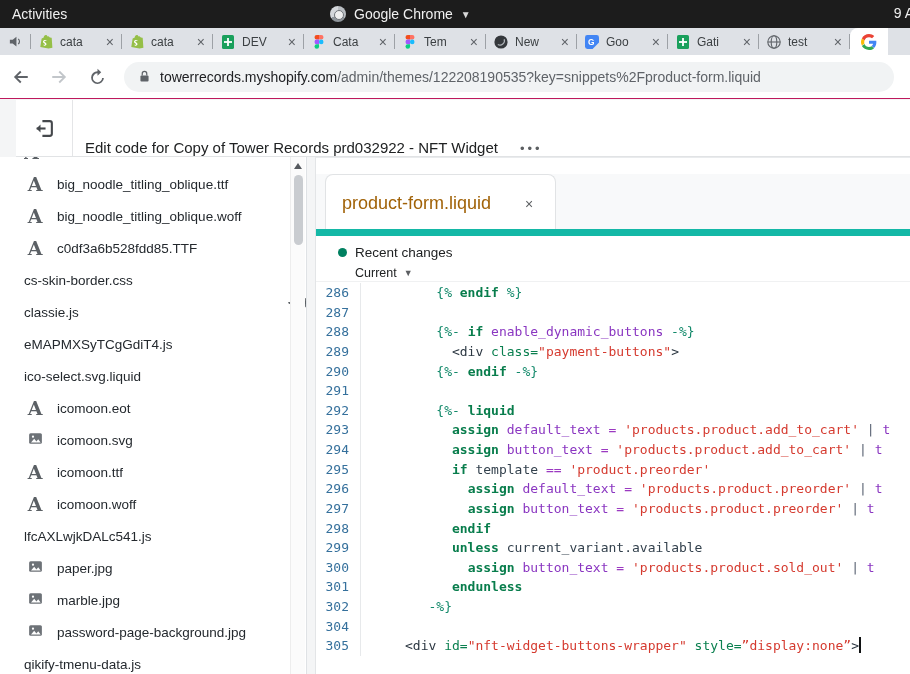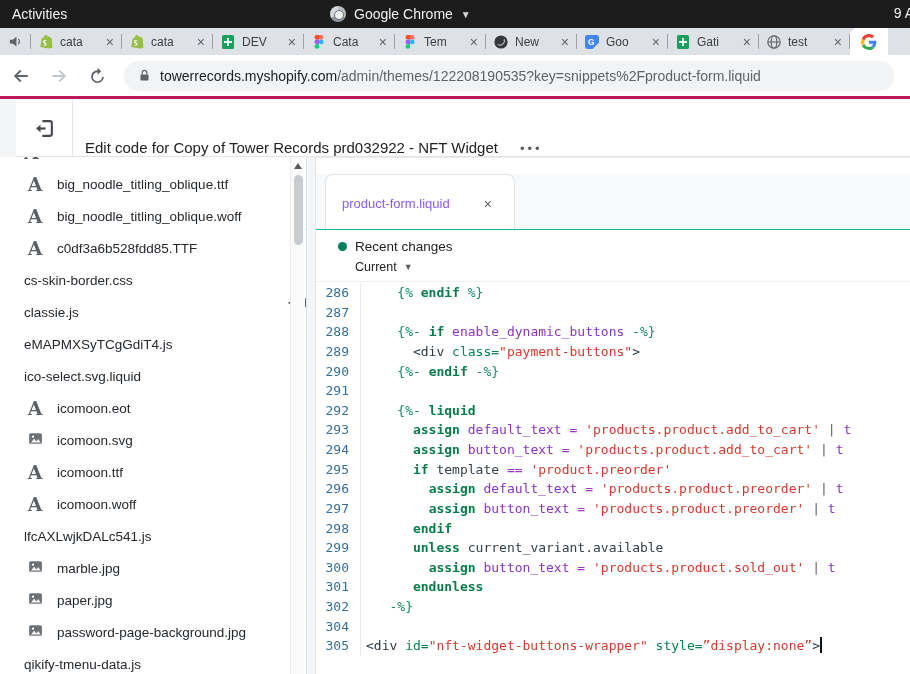--- a/index.html
+++ b/index.html
@@ -32,21 +32,21 @@
           padding:0 7px; overflow:hidden; }
   .ctab .fav { flex:0 0 16px; width:16px; height:16px; }
   .ctab .ttl { flex:1 1 auto; font-size:12px; color:#3c4043; white-space:nowrap;
                overflow:hidden; }
   .ctab .cls { flex:0 0 auto; font-size:14px; color:#5f6368; line-height:1; }
   .ctab.active { background:#ffffff; border-radius:8px 0 0 0; width:38px;
                  justify-content:center; }
 
   
   .toolbar { position:absolute; left:0; top:55px; width:910px; height:44px;
-             background:#ffffff; border-bottom:3px solid #be185d;
+             background:#ffffff; border-bottom:1px solid #be185d;
              display:flex; align-items:center; }
   .nav-ic { width:34px; height:34px; display:flex; align-items:center;
             justify-content:center; margin-left:4px; }
   .omnibox { margin-left:10px; width:770px; height:30px; background:#f1f3f4;
              border-radius:15px; display:flex; align-items:center; padding:0 14px;
              gap:9px; }
   .url { font-size:14px; white-space:nowrap; overflow:hidden; }
   .url .dom { color:#202124; }
   .url .path { color:#5f6368; }
 
@@ -81,42 +81,42 @@
 
   
   .editor { position:absolute; left:315px; top:157px; width:595px; height:517px;
             background:#ffffff; border-left:1px solid #e3e5e7;
             border-top:1px solid #e9ebed; }
   .tabbar { position:absolute; left:0; top:16px; width:595px; height:61px;
             background:#f8f9fa; border-bottom:1px solid #e4e6e8; }
   .etab { position:absolute; left:9px; top:0; height:58px; background:#ffffff;
           border:1px solid #e1e3e5; border-bottom:none; border-radius:8px 8px 0 0;
           display:flex; align-items:center; padding:0 22px 0 16px; gap:34px; }
-  .etab-lbl { font-size:13px; color:#8b5cf6; }
+  .etab-lbl { font-size:18px; color:#a16207; }
   .etab-x { font-size:14px; color:#5c5f62; }
   .etab-underline { position:absolute; left:9px; top:58px; height:3px;
                     background:#008060; }
   .recent { position:absolute; left:0; top:71px; width:595px; height:53px;
-            background:#ffffff; border-top:1px solid #14b8a6;
+            background:#ffffff; border-top:7px solid #14b8a6;
             border-bottom:1px solid #f0f1f2; padding:9px 0 0 22px; }
   .recent-row { display:flex; align-items:center; gap:8px; }
   .recent-dot { width:9px; height:9px; border-radius:50%; background:#008060; }
   .recent-lbl { font-size:13.5px; color:#202223; }
   .version-row { margin:6px 0 0 17px; display:flex; align-items:center; gap:7px; }
   .version-lbl { font-size:12.5px; color:#202223; }
   .version-caret { font-size:9px; color:#5c5f62; }
 
   
   .code { position:absolute; left:0; top:125px; width:595px; height:392px;
           overflow:hidden; font-family:"DejaVu Sans Mono", monospace;
           font-size:13px; line-height:19.63px; }
   .cl { display:flex; height:19.63px; }
   .ln { flex:0 0 45px; text-align:right; padding-right:11px; color:#35709c;
         border-right:1px solid #e7e9eb; background:#ffffff; }
-  .lt { padding-left:5px; white-space:pre; }
+  .lt { padding-left:5px; white-space:pre;margin-left:39px; }
   .tk-pl { color:#333e48; }
   .tk-k  { color:#087d4c; font-weight:bold; }
   .tk-d  { color:#12896a; }
   .tk-v  { color:#8a36c1; }
   .tk-o  { color:#9b3ac1; }
   .tk-s  { color:#d53a2f; }
   .tk-i  { color:#33414d; }
   .tk-t  { color:#2b3641; }
   .tk-a  { color:#0b8050; }
   .tk-pi { color:#5a6373; }
@@ -342,29 +342,29 @@
         <div class="f-item">
           <span class="f-ic code">{/}</span>
           <span class="f-name">lfcAXLwjkDALc541.js</span>
         </div>
         <div class="f-item">
           <span class="f-ic image"><svg width="15" height="15" viewBox="0 0 16 16">
               <rect x="1.2" y="2.3" width="13.6" height="11.4" rx="1.6" fill="#6d7277"></rect>
               <circle cx="5.3" cy="6" r="1.2" fill="#fff"></circle>
               <path d="M3.2 12.3l3.4-4 2.4 2.9 1.9-2.3 2.6 3.4z" fill="#fff"></path>
             </svg></span>
-          <span class="f-name">marble.jpg</span>
+          <span class="f-name">paper.jpg</span>
         </div>
         <div class="f-item">
           <span class="f-ic image"><svg width="15" height="15" viewBox="0 0 16 16">
               <rect x="1.2" y="2.3" width="13.6" height="11.4" rx="1.6" fill="#6d7277"></rect>
               <circle cx="5.3" cy="6" r="1.2" fill="#fff"></circle>
               <path d="M3.2 12.3l3.4-4 2.4 2.9 1.9-2.3 2.6 3.4z" fill="#fff"></path>
             </svg></span>
-          <span class="f-name">paper.jpg</span>
+          <span class="f-name">marble.jpg</span>
         </div>
         <div class="f-item">
           <span class="f-ic image"><svg width="15" height="15" viewBox="0 0 16 16">
               <rect x="1.2" y="2.3" width="13.6" height="11.4" rx="1.6" fill="#6d7277"></rect>
               <circle cx="5.3" cy="6" r="1.2" fill="#fff"></circle>
               <path d="M3.2 12.3l3.4-4 2.4 2.9 1.9-2.3 2.6 3.4z" fill="#fff"></path>
             </svg></span>
           <span class="f-name">password-page-background.jpg</span>
         </div>
         <div class="f-item">

